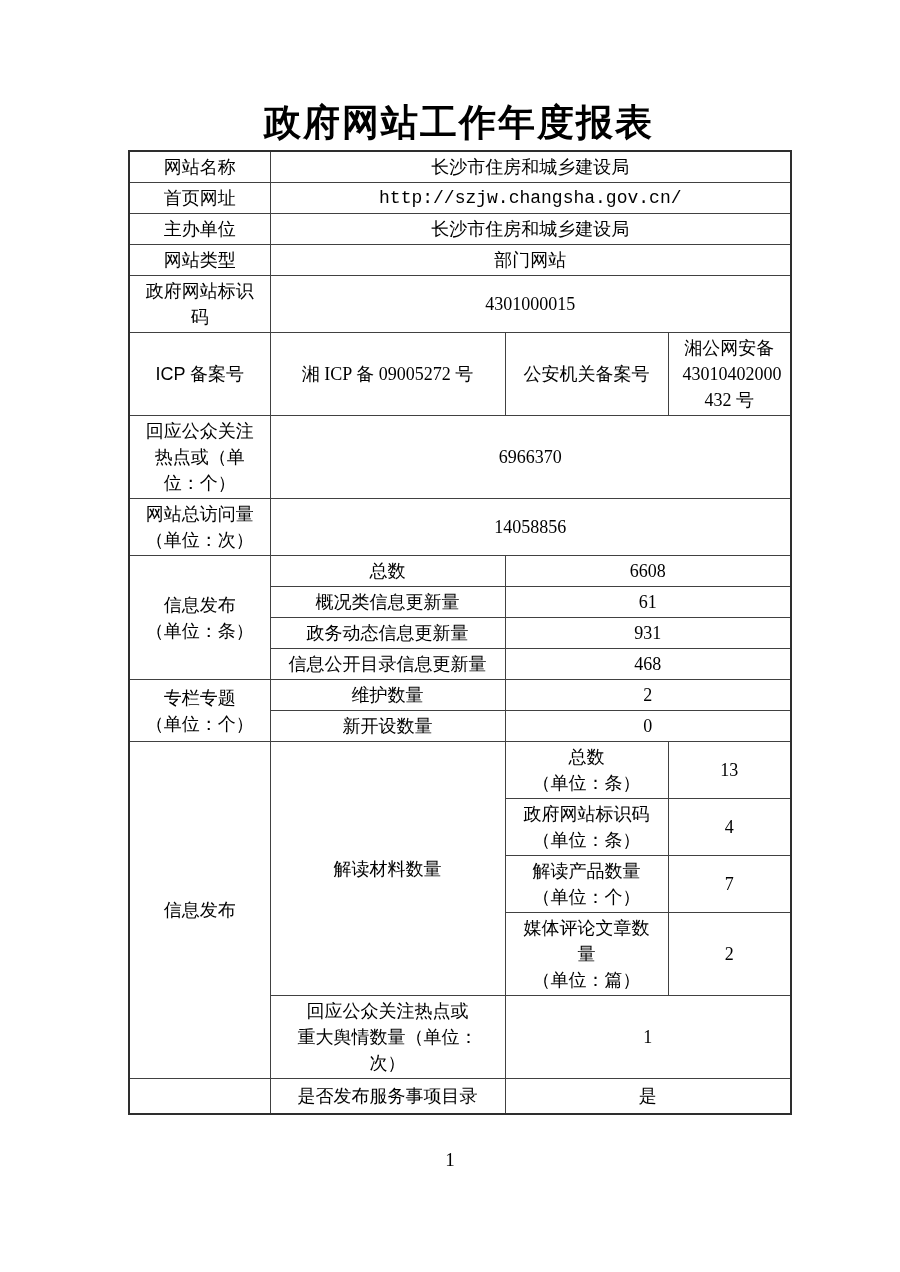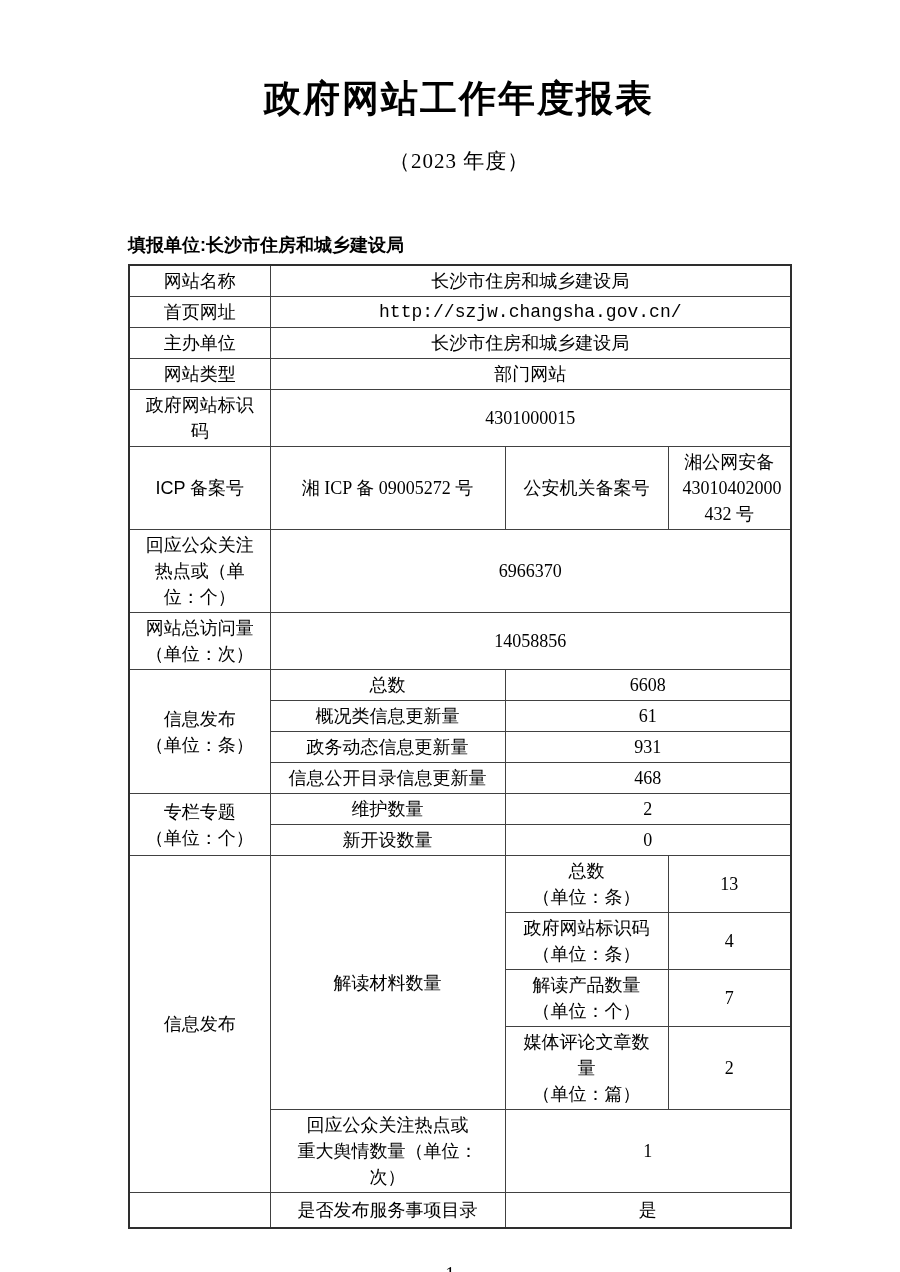--- a/index.html
+++ b/index.html
@@ -16,21 +16,21 @@
     height: 1272px;
     background: #ffffff;
     overflow: hidden;
   }
   .content {
     padding-left: 128px;
     padding-right: 110px; 
   }
   .doc-title {
     margin: 0;
-    padding-top: 72px;
+    padding-top: 96px;
     text-align: center;
     font-size: 37px;
     font-weight: 700;
     letter-spacing: 2px;
     line-height: 54px;
   }
   .doc-subtitle {
     margin-top: 22px;
     text-align: center;
     font-size: 21px;
@@ -78,22 +78,20 @@
     font-family: "Liberation Serif", serif;
   }
 </style>
 </head>
 <body>
 
 <div class="page">
   <div class="content">
 
     <h1 class="doc-title">政府网站工作年度报表</h1>
-    <div class="doc-subtitle">（2023 年度）</div>
-    <div class="reporting-unit">填报单位:长沙市住房和城乡建设局</div>
 
     <table class="report">
       <colgroup>
         <col style="width:141px">
         <col style="width:235px">
         <col style="width:163px">
         <col style="width:123px">
       </colgroup>
       <tbody>
         <tr class="h31">

